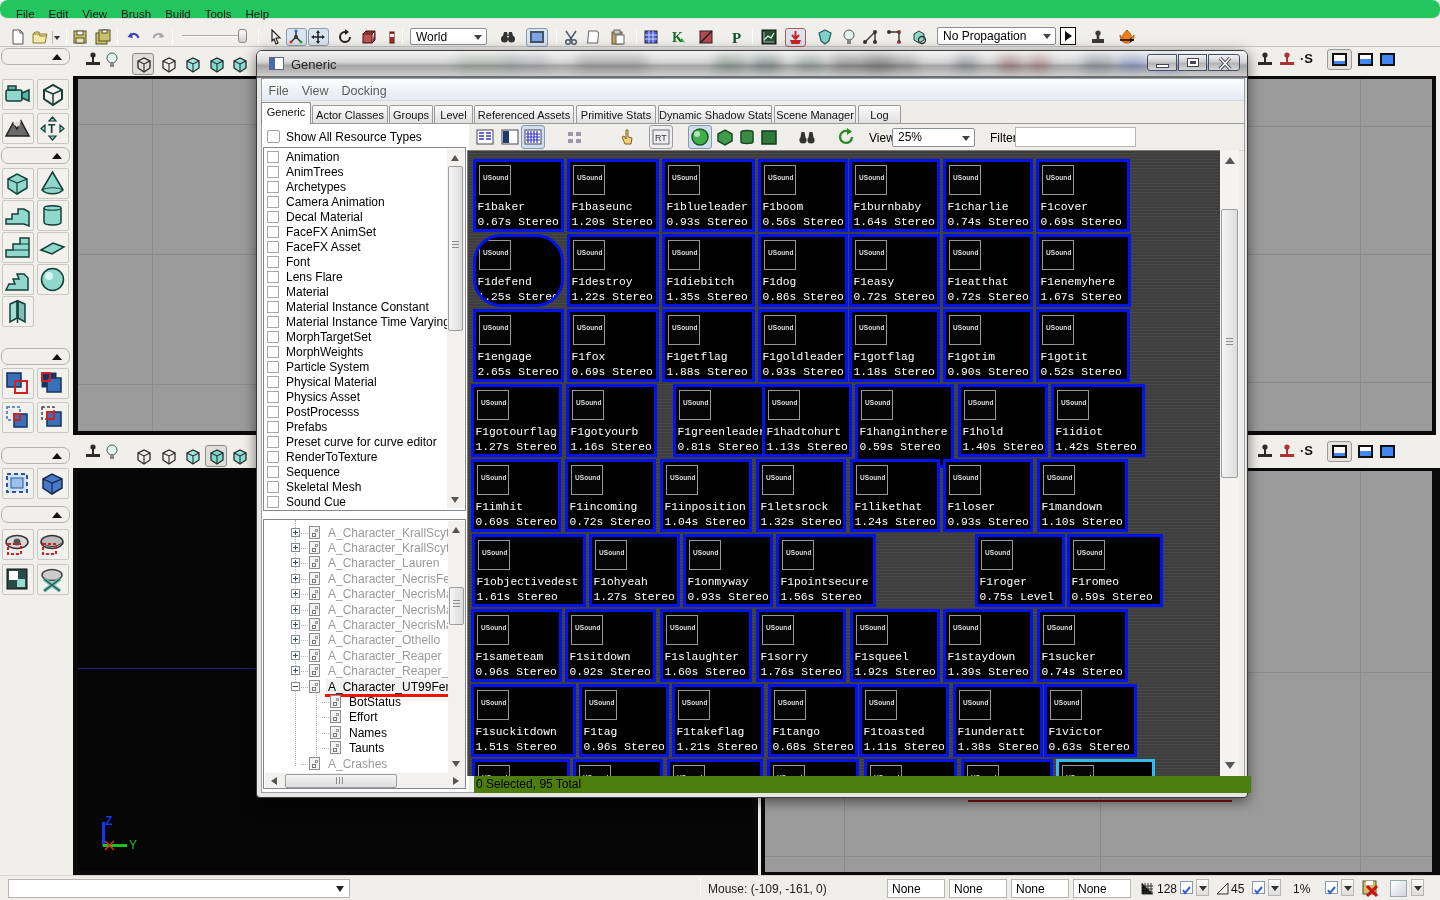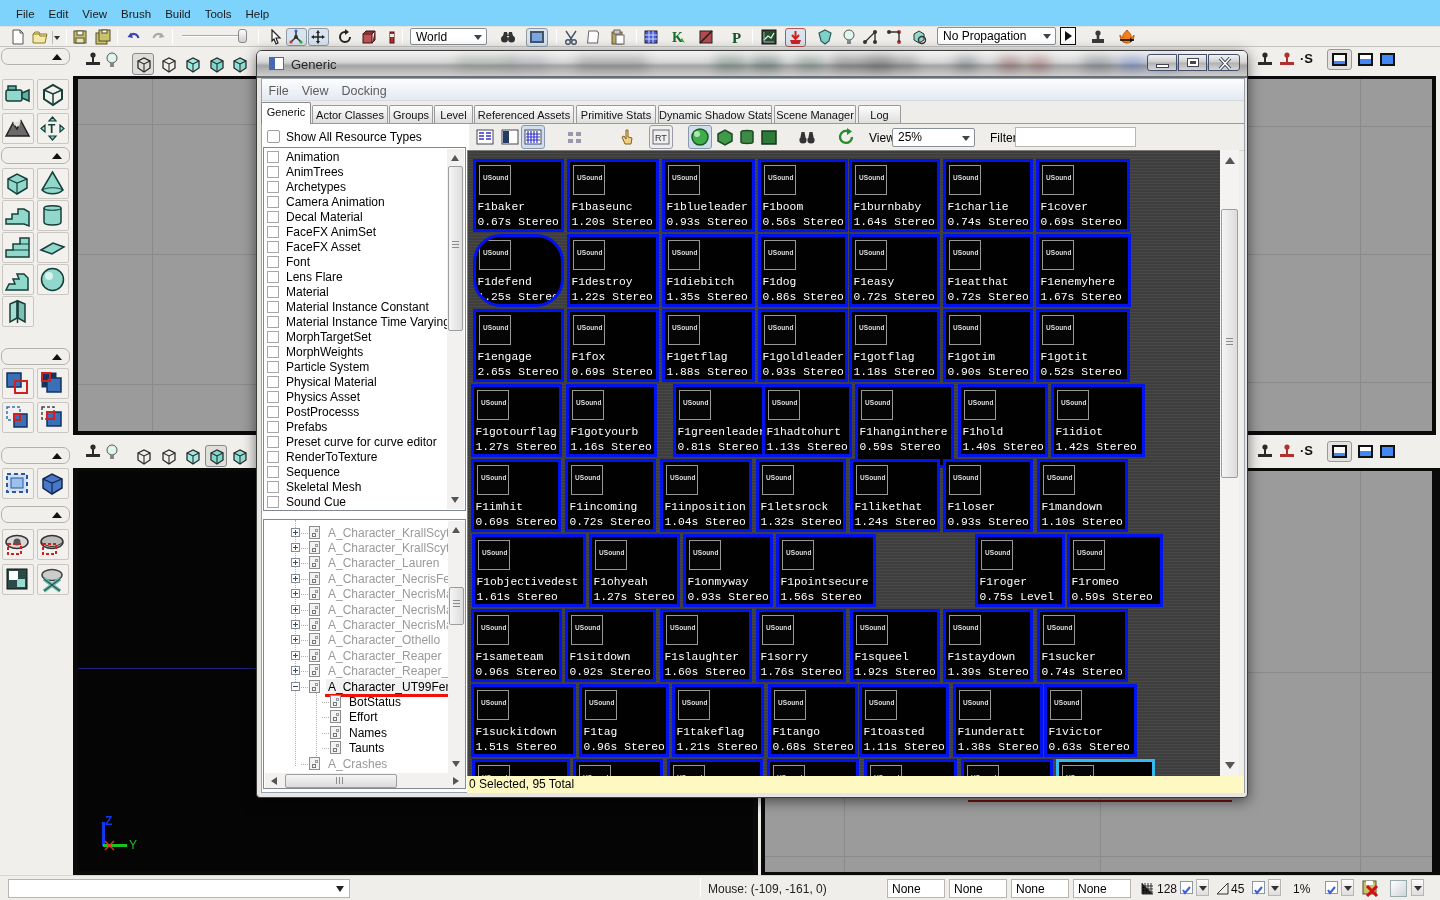--- a/index.html
+++ b/index.html
@@ -1,18 +1,18 @@
 <!DOCTYPE html>
 <html><head><meta charset="utf-8"><title>UnrealEd</title>
 <style>
 *{margin:0;padding:0;box-sizing:border-box;}
 body{font-family:"Liberation Sans",sans-serif;width:1440px;height:900px;overflow:hidden;background:#f1efec;}
 #screen{position:relative;width:1440px;height:900px;overflow:hidden;background:#f1efec;}
 .abs{position:absolute;}
-.menubar{left:0;top:0;width:1440px;height:27px;background:#7dd3fc;border-bottom:1px solid #e3e1de;}
+.menubar{left:0;top:0;width:1440px;height:19px;background:#22c55e;border-bottom:1px solid #e3e1de;border-radius:8px;}
 .menubar{padding-left:9px;}.menubar span{display:inline-block;padding:8px 7px 0 7px;font-size:11.5px;color:#1a1a1a;}
 .toolbar{left:0;top:27px;width:1440px;height:20px;background:#f1efec;border-bottom:1px solid #c9c6c2;}
 .tbsep{position:absolute;top:2px;width:1px;height:15px;background:#c7c4c0;border-right:1px solid #fff;}
 .vphead{background:#f1efec;}
 .combo{position:absolute;background:#fff;border:1px solid #8a9098;border-radius:2px;font-size:12px;color:#000;}
 .combo .arr{position:absolute;right:4px;top:50%;margin-top:-2px;width:0;height:0;border-left:4px solid transparent;border-right:4px solid transparent;border-top:5px solid #404448;}
 .combo .txt{position:absolute;left:5px;top:1px;}
 .pressbtn{position:absolute;border:1px solid #8e9aa5;border-radius:3px;background:#d8e4f0;}
 
 #win{left:256px;top:50px;width:992px;height:748px;background:#e9e7e4;border:1px solid #3c3c3c;border-radius:6px 6px 4px 4px;box-shadow:0 3px 14px rgba(0,0,0,0.55);}
@@ -51,21 +51,21 @@
 #rtool{position:absolute;left:207px;top:45px;width:775px;height:27px;background:#f0eeeb;border-bottom:1px solid #d8d5d1;}
 .ricon{position:absolute;top:3px;width:20px;height:20px;}
 
 #gridarea{position:absolute;left:205px;top:71px;width:753px;height:626px;background:repeating-linear-gradient(180deg,#3e3e3e 0px,#3e3e3e 2px,#484848 2px,#484848 3px);border-left:1px solid #7f7d7a;border-top:1px solid #7f7d7a;overflow:hidden;}
 .tile{position:absolute;background:#010101;border:3px solid #0113ee;overflow:hidden;}
 .tile.sel{border-color:#35b9ee;}
 .thumb{position:absolute;left:3px;top:3px;width:32px;height:30px;border:1px solid #989898;background:#050505;}
 .thumb span{position:absolute;left:3px;top:8px;font-family:"Liberation Sans",sans-serif;font-weight:bold;font-size:6.5px;color:#ddd;letter-spacing:0.1px;}
 .tname{position:absolute;left:1.5px;top:39px;font-family:"Liberation Mono",monospace;font-size:11.3px;color:#fff;white-space:nowrap;}
 .tinfo{position:absolute;left:1.5px;top:54px;font-family:"Liberation Mono",monospace;font-size:11.3px;color:#fff;white-space:nowrap;}
-#gstatus{position:absolute;left:205px;top:697px;width:777px;height:17px;background:#fef9c3;font-size:12px;color:#000;}
+#gstatus{position:absolute;left:212px;top:697px;width:777px;height:17px;background:#4d7c0f;font-size:12px;color:#000;}
 
 .lsec{position:absolute;left:1px;width:69px;height:17px;border:1px solid #b5b2ae;border-radius:7px;background:#f1efec;}
 .lsec:after{content:"";position:absolute;right:7px;top:5px;width:0;height:0;border-left:5px solid transparent;border-right:5px solid transparent;border-bottom:6px solid #111;}
 .lbtn{position:absolute;width:32px;height:31px;background:#f3f1ee;border:1px solid #cac7c3;border-radius:2px;}
 
 #statusbar{position:absolute;left:0;top:875px;width:1440px;height:25px;background:#f0eeeb;border-top:1px solid #d9d6d2;}
 .sinput{position:absolute;background:#fff;border:1px solid #b9b6b2;font-size:12px;color:#000;}
 .schk{position:absolute;width:13px;height:13px;border:1px solid #8b98a8;background:#fff;}
 .sdrop{position:absolute;width:13px;height:17px;border:1px solid #b9b6b2;background:linear-gradient(180deg,#fdfdfd,#dfdddb);}
 .sdrop:after{content:"";position:absolute;left:2px;top:6px;width:0;height:0;border-left:4px solid transparent;border-right:4px solid transparent;border-top:5px solid #333;}

